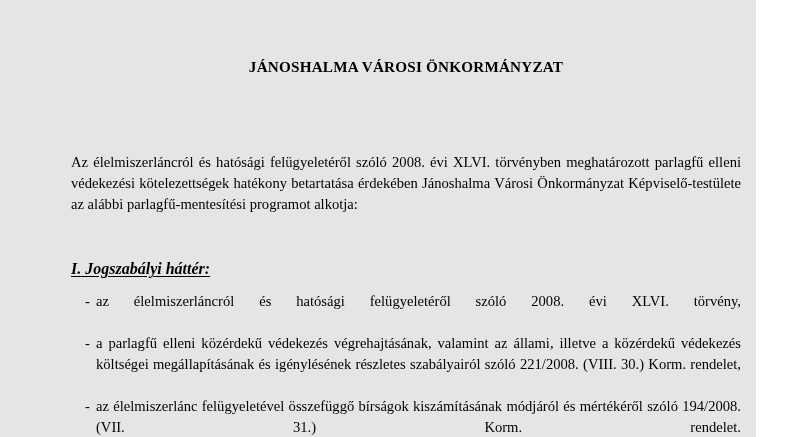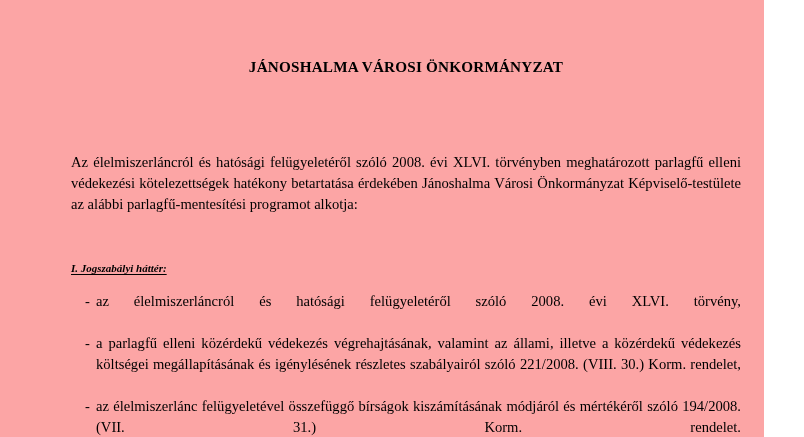--- a/index.html
+++ b/index.html
@@ -4,26 +4,27 @@
 <title>Jánoshalma Városi Önkormányzat</title>
 <style>
   html, body {
     margin: 0;
     padding: 0;
     background: #ffffff;
   }
 
   .page {
     position: relative;
-    width: 764px;
+    width: 708px;
     height: 437px;
-    background: #fca5a5;
+    background: #e5e5e5;
     overflow: hidden;
     font-family: "Liberation Serif", "DejaVu Serif", serif;
     color: #000000;
+    padding-left: 48px;
     -webkit-font-smoothing: antialiased;
   }
 
   
   .doc-title {
     position: absolute;
     left: 71px;
     top: 56px;
     width: 670px;
     text-align: center;
@@ -49,21 +50,21 @@
     font-size: 14.6px;
     line-height: 21px;
     hyphens: none;
   }
 
   
   .section-heading {
     position: absolute;
     left: 71px;
     top: 258px;
-    font-size: 11px;
+    font-size: 16px;
     line-height: 21px;
     font-weight: bold;
     font-style: italic;
     text-decoration: underline;
     text-underline-offset: 2px;
     white-space: nowrap;
   }
 
   
   .legal-list {

